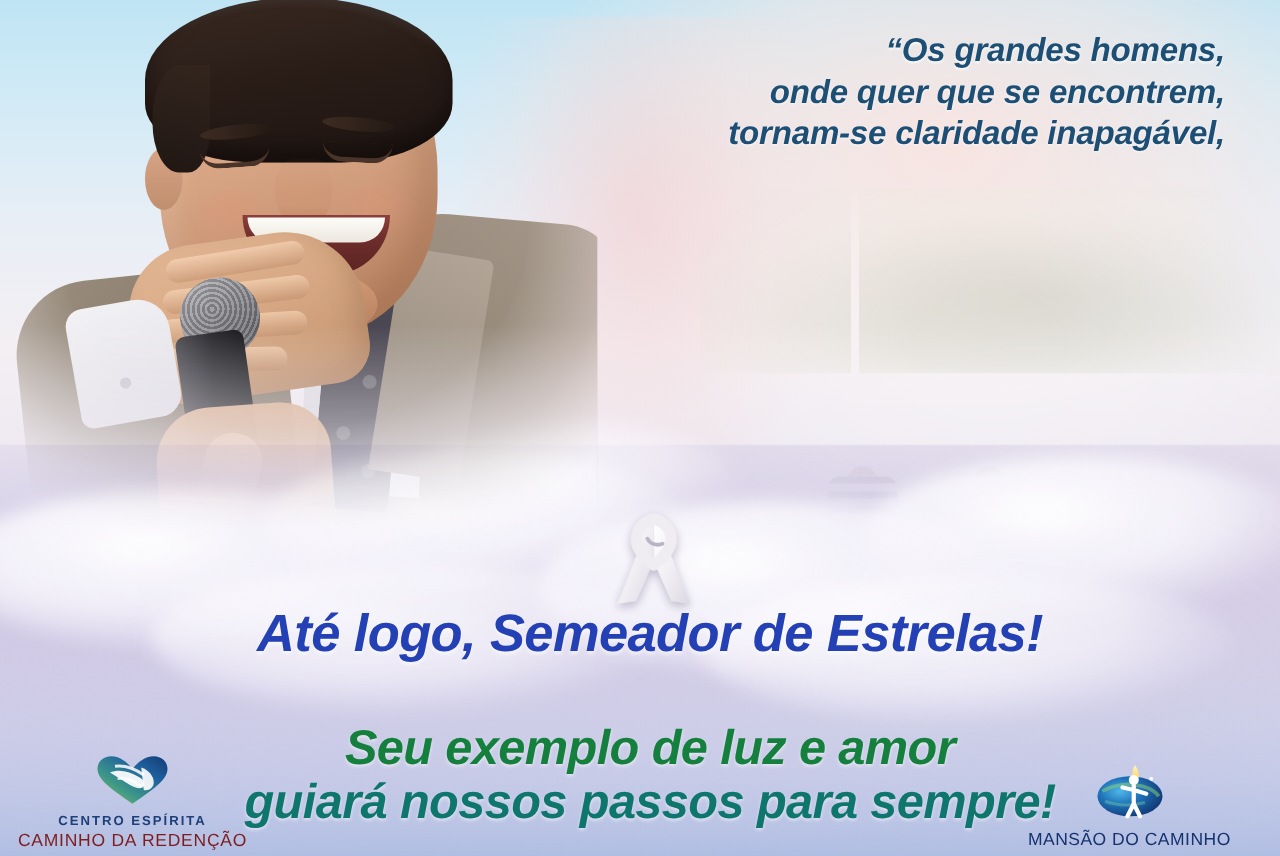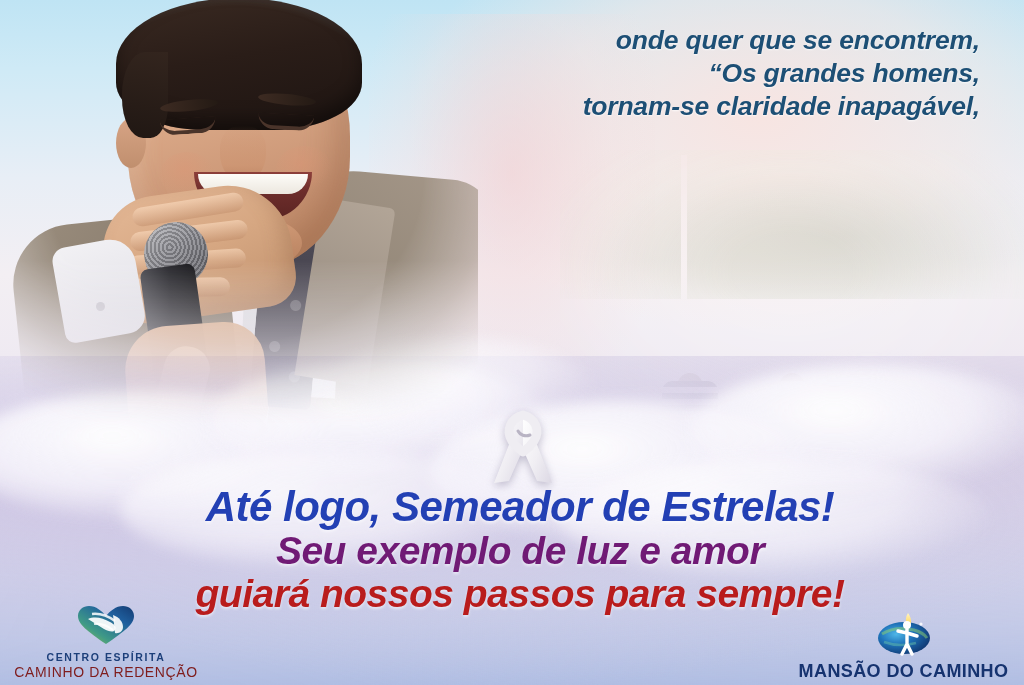--- a/index.html
+++ b/index.html
@@ -298,41 +298,41 @@
 
   
   .headline{
     position:absolute;left:16px;right:0;top:484px;text-align:center;
   }
   .hl{
     display:block;font-style:italic;font-weight:700;letter-spacing:-.5px;
     text-shadow:0 2px 3px rgba(255,255,255,.55);
   }
   .hl1{font-size:42px;line-height:45px;color:#2340b4;}
-  .hl2{font-size:39px;line-height:43px;color:#701a75;}
-  .hl3{font-size:39px;line-height:44px;color:#b91c1c;}
+  .hl2{font-size:39px;line-height:43px;color:#15803d;margin-top:48px;}
+  .hl3{font-size:39px;line-height:44px;color:#0f766e;}
 
   
   .logo{
     position:absolute;bottom:4px;text-align:center;
     color:#15316b;
   }
   .logo-left{left:6px;width:200px;}
   .logo-right{right:8px;width:225px;}
   .logo-mark{display:block;margin:0 auto 2px;}
   .logo-l1{
     display:block;font-size:10.5px;font-weight:700;letter-spacing:1.6px;line-height:13px;
     color:#1d3f7a;
   }
   .logo-l2{
     display:block;font-size:14px;font-weight:400;letter-spacing:.6px;line-height:17px;
     color:#7f1d1d;
   }
   .logo-single{
-    display:block;font-size:18px;font-weight:700;letter-spacing:.4px;line-height:19px;
+    display:block;font-size:14px;font-weight:400;letter-spacing:.4px;line-height:19px;
     color:#16336f;
   }
 </style>
 </head>
 <body>
 
 <div class="poster">
 
   <div class="bg-sky"></div>
   <div class="bg-warm"></div>
@@ -398,22 +398,22 @@
     <div class="cuff"></div>
     <div class="cuff-btn"></div>
 
     <div class="mic-head"></div>
     <div class="mic-body"></div>
     <div class="mic-hand"></div>
     <div class="mic-thumb"></div>
   </div>
 
   <div class="quote">
+    <span class="quote-line">“Os grandes homens,</span>
     <span class="quote-line">onde quer que se encontrem,</span>
-    <span class="quote-line">“Os grandes homens,</span>
     <span class="quote-line">tornam-se claridade inapagável,</span>
   </div>
 
   <div class="ribbon">
     <svg viewBox="0 0 68 78" width="68" height="78" aria-hidden="true">
       <defs>
         <linearGradient id="rb" x1="0" y1="0" x2="1" y2="1">
           <stop offset="0%" stop-color="#ffffff"></stop>
           <stop offset="55%" stop-color="#f0eef3"></stop>
           <stop offset="100%" stop-color="#dcd8e4"></stop>

